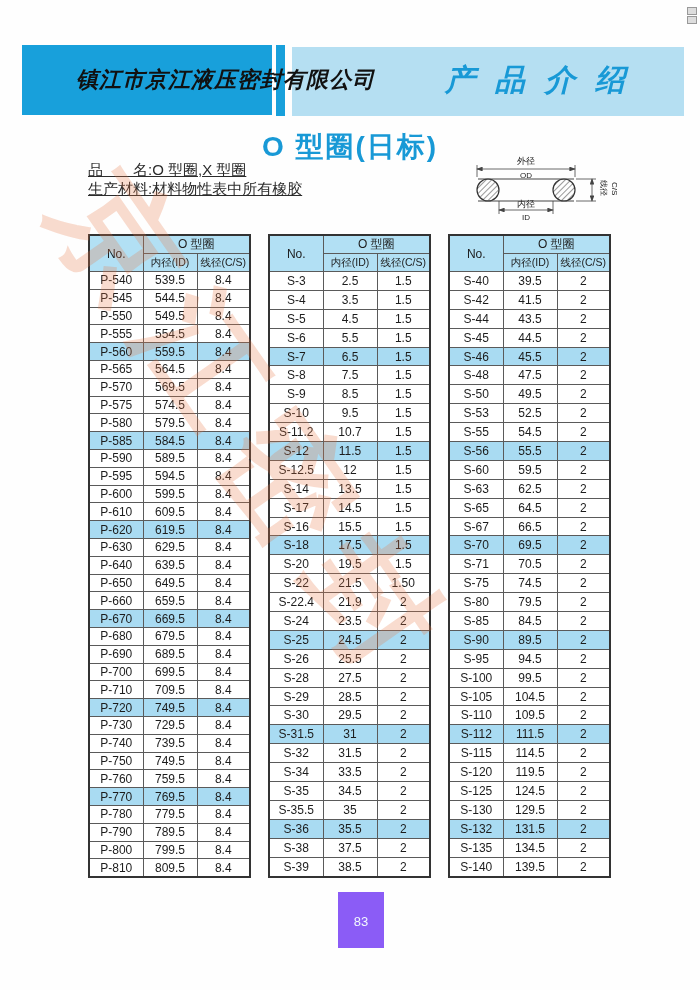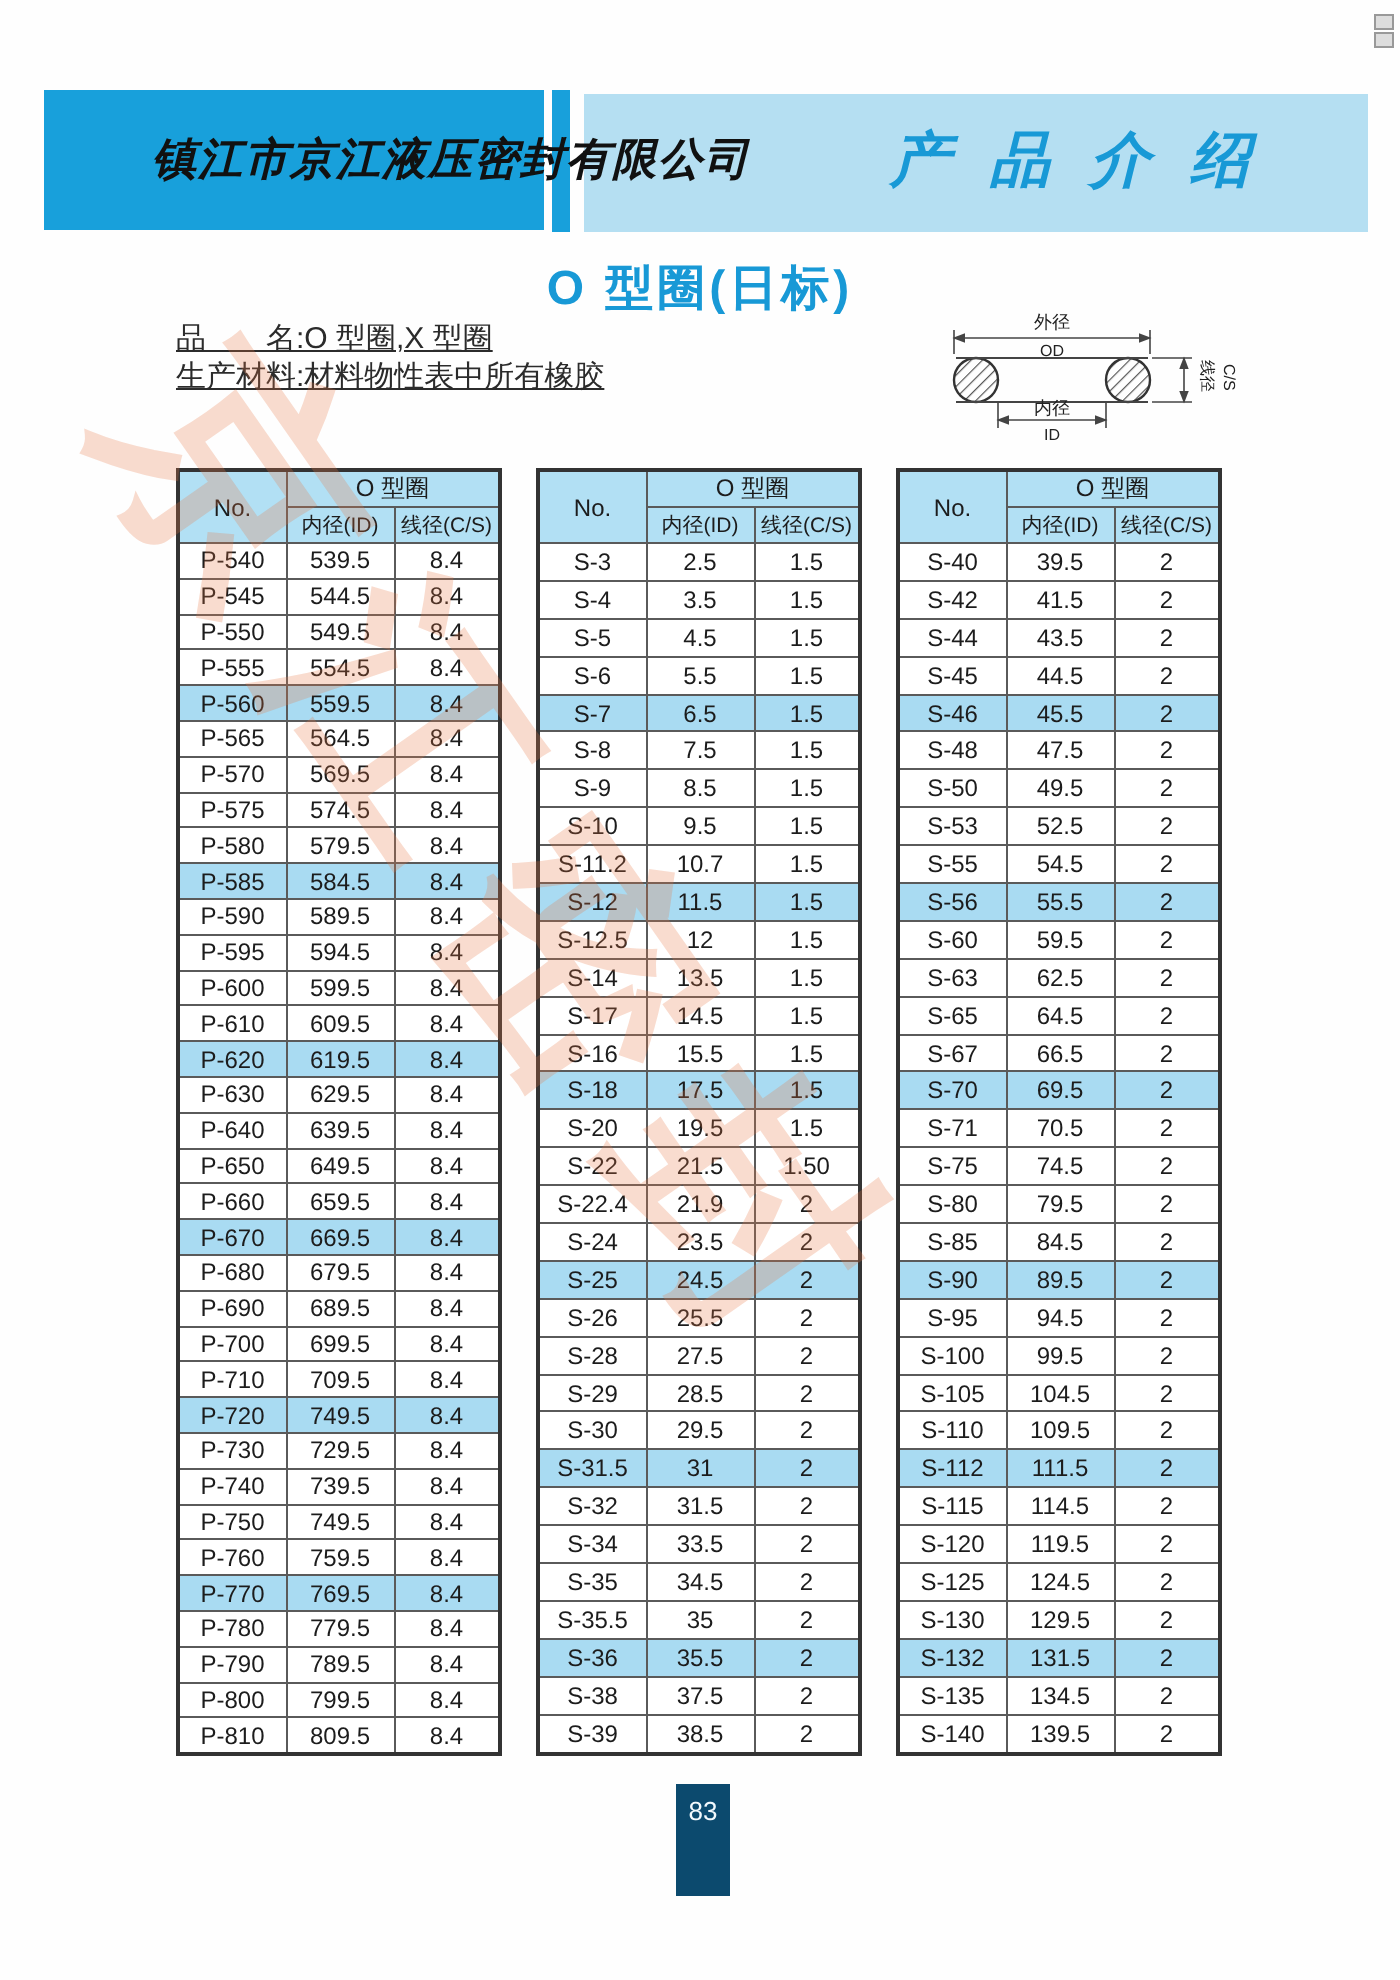--- a/index.html
+++ b/index.html
@@ -14,21 +14,21 @@
   .company-name{
     position:absolute;left:76px;top:45px;width:290px;height:70px;line-height:70px;
     font-size:22px;font-weight:bold;font-style:italic;color:#111;letter-spacing:1px;white-space:nowrap;
   }
   .section-title{
     position:absolute;left:445px;top:60px;width:230px;
     font-size:30px;font-weight:bold;font-style:italic;color:#1899d6;letter-spacing:20px;white-space:nowrap;
   }
   .page-title{
     position:absolute;left:0;top:128px;width:700px;text-align:center;
-    font-size:24px;font-weight:bold;color:#1899d6;letter-spacing:2px;
+    font-size:28px;font-weight:bold;color:#1899d6;letter-spacing:2px;
   }
   
   .info-block{position:absolute;left:88px;top:161px;font-size:15px;color:#2b2b2b;line-height:18.5px;text-decoration:underline;}
   
   .diagram{position:absolute;left:438px;top:148px;}
   
   .tbl{
     position:absolute;top:234px;width:161px;border-collapse:collapse;table-layout:fixed;
     font-size:12px;color:#1c1c1c;background:#fff;
   }
@@ -41,22 +41,22 @@
   .tbl.t1 tbody td,.tbl.t2 tbody td{height:17.9px;}
   .tbl tbody tr.hl td{background:#a9dbf2;}
   
   .watermark{
     position:absolute;left:150px;top:140px;z-index:6;pointer-events:none;
     font-size:125px;font-weight:bold;color:rgba(233,118,69,0.26);
     letter-spacing:22px;white-space:nowrap;transform:rotate(55deg);transform-origin:0 0;
   }
   
   .page-badge{
-    position:absolute;left:338px;top:892px;width:27px;height:56px;background:#0c4a6e;
-    color:#f2f9fd;font-size:13px;text-align:center;padding-top:6px;box-sizing:border-box;
+    position:absolute;left:338px;top:892px;width:46px;height:56px;background:#8b5cf6;
+    color:#f2f9fd;font-size:13px;text-align:center;padding-top:22px;box-sizing:border-box;
   }
   
   .corner-mark{position:absolute;right:3px;top:7px;}
   .corner-mark span{display:block;width:8px;height:6px;border:1px solid #999;margin-bottom:1px;background:#ddd;}
 </style>
 </head>
 <body>
 
 <div class="banner-dark"></div>
 <div class="banner-stripe"></div>

